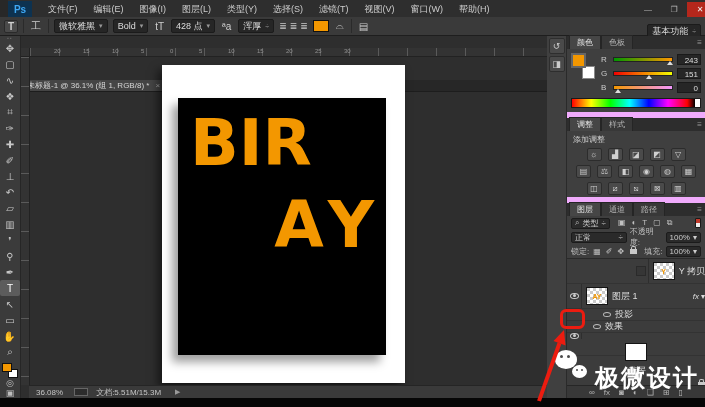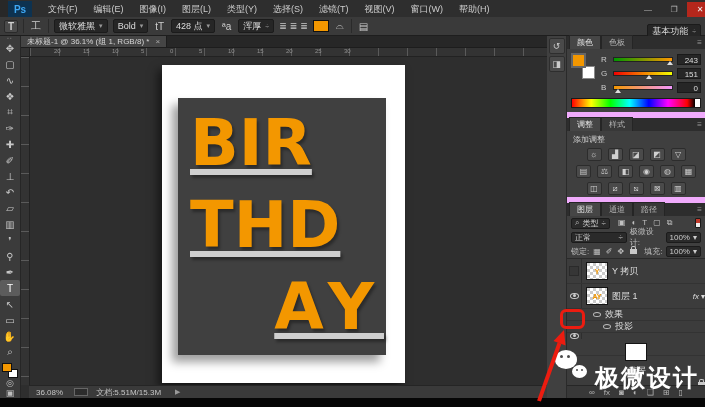--- a/index.html
+++ b/index.html
@@ -32,34 +32,34 @@
   .tools { display:flex; flex-direction:column; width:100%; }
   .tools > div { height:16px; display:flex; align-items:center; justify-content:center; color:#c8c8c8; font-size:10px; }
   .tools > div:nth-of-type(16) { background:#5c5c5c; color:#fff; border-radius:2px; }
   .fgbg { position:relative; width:16px; height:15px; margin-top:3px; flex:none; }
   .fg { position:absolute; left:0; top:0; width:10px; height:9px; background:#f39700; border:1px solid #111; z-index:2; }
   .bg { position:absolute; right:0; bottom:0; width:10px; height:9px; background:#fff; border:1px solid #111; }
   .tool-extra { height:13px; display:flex; align-items:center; justify-content:center; color:#bdbdbd; font-size:9px; }
 
   
   .docwrap { position:absolute; left:21px; top:36px; right:158px; bottom:9px; background:#2e2e2e; }
-  .tabbar { height:12px; background:#272727; display:flex; border-bottom:1px solid #1d1d1d; }
+  .tabbar { height:12px; background:#272727; display:flex; border-bottom:1px solid #1d1d1d;margin-top:44px; }
   .doctab { background:#454545; color:#d6d6d6; font-size:8px; padding:0 6px; display:flex; align-items:center; gap:6px; border-right:1px solid #1d1d1d; }
   .doctab .x { color:#aaa; }
   .hruler { position:absolute; left:9px; right:0; top:12px; height:9px; background:#333; border-bottom:1px solid #222;
             background-image:repeating-linear-gradient(90deg,#5a5a5a 0 1px,transparent 1px 29px); display:flex; color:#909090; font-size:6px; padding-left:24px; }
   .hruler span { width:29px; flex:none; }
   .corner { position:absolute; left:0; top:12px; width:9px; height:9px; background:#333; border-right:1px solid #222; border-bottom:1px solid #222; }
   .canvasarea { position:absolute; left:0; right:0; top:21px; bottom:13px; overflow:hidden; }
   .vruler { position:absolute; left:0; top:0; width:9px; bottom:0; background:#333; border-right:1px solid #222;
             background-image:repeating-linear-gradient(180deg,#5a5a5a 0 1px,transparent 1px 29px); display:flex; flex-direction:column; color:#909090; font-size:6px; padding-top:6px; }
   .vruler span { height:29px; flex:none; transform:rotate(-90deg); width:9px; text-align:center; }
 
   .page { position:absolute; left:141px; top:8px; width:243px; height:318px; background:#ffffff; box-shadow:-4px 5px 9px rgba(0,0,0,.55); }
-  .card { position:absolute; left:16px; top:33px; width:208px; height:257px; background:#404040; box-shadow:-6px 7px 9px rgba(0,0,0,.38); padding:4px 12px 0 12px;text-decoration:underline; }
+  .card { position:absolute; left:16px; top:33px; width:208px; height:257px; background:#000000; box-shadow:-6px 7px 9px rgba(0,0,0,.38); padding:4px 12px 0 12px; }
   .bday { color:#f39700; font-weight:bold; font-size:64px; line-height:82px; text-shadow:2px 3px 3px rgba(0,0,0,.35); font-family:"DejaVu Sans","Liberation Sans",sans-serif; }
   .bday.j { text-align:justify; text-align-last:justify; }
   .bday.r { text-align:right; letter-spacing:10px; margin-right:-10px; }
 
   .statusbar { position:absolute; left:0; right:0; bottom:0; height:13px; background:#3a3a3a; border-top:1px solid #252525; display:flex; align-items:center; gap:8px; font-size:8px; color:#c5c5c5; padding:0 4px;margin-left:8px; }
   .zoombox { padding:0 3px; }
   .statusbox { width:14px; height:8px; border:1px solid #666; background:#2c2c2c; }
   .status-arrow { margin-left:6px; color:#999; font-size:7px; }
 
   
@@ -108,21 +108,21 @@
   .eyecol { width:15px; align-self:stretch; border-right:1px solid #2e2e2e; display:flex; align-items:center; justify-content:center; flex:none; }
   .eye { width:9px; height:6px; border:1px solid #cfcfcf; border-radius:50%; position:relative; }
   .eye::after { content:''; position:absolute; left:2px; top:0px; width:3px; height:3px; background:#cfcfcf; border-radius:50%; }
   .eyewell { width:10px; height:10px; background:#363636; border:1px solid #2a2a2a; }
   .thumb { width:22px; height:18px; border:1px solid #141414; flex:none; display:flex; align-items:center; justify-content:center; font-size:7px; font-weight:bold; color:#f39700;
            background:repeating-conic-gradient(#fff 0% 25%, #cbcbcb 0% 50%) 0 0 / 6px 6px; }
   .thumb.solid { background:#fff; }
   .lname { font-size:9px; color:#dedede; white-space:nowrap; }
   .lname.it { font-style:italic; }
   .fx { margin-left:auto; font-size:8px; font-style:italic; color:#ddd; display:flex; gap:2px; align-items:center; }
-  .r-ycopy,.r-layer1 { height:25px; } .r-fx1,.r-fx2 { height:12px; } .r-group { height:17px; background:#556070; } .r-bgl { height:23px;flex-direction:column; }
+  .r-ycopy,.r-layer1 { height:25px;justify-content:flex-end; } .r-fx1,.r-fx2 { height:12px; } .r-group { height:17px; background:#556070; } .r-bgl { height:23px;flex-direction:column; }
   .indent1 { padding-left:26px; } .indent2 { padding-left:36px; }
   .subeye { width:8px; height:5px; border:1px solid #bbb; border-radius:50%; position:relative; flex:none; }
   .tri { color:#b5b5b5; font-size:6px; }
   .folder-ic { width:12px; height:8px; background:#b8b8b8; position:relative; border-radius:1px; flex:none; }
   .folder-ic::before { content:''; position:absolute; left:0; top:-2px; width:5px; height:2px; background:#b8b8b8; border-radius:1px 1px 0 0; }
   .lock-ic { width:7px; height:5px; background:#c9c9c9; position:relative; margin-left:auto; flex:none; }
   .lock-ic::before { content:''; position:absolute; left:1px; top:-3px; width:3px; height:3px; border:1px solid #c9c9c9; border-bottom:none; border-radius:2px 2px 0 0; }
   .lbottom { height:13px; background:#383838; border-top:1px solid #262626; display:flex; align-items:center; justify-content:center; gap:9px; }
   .lb-ic { color:#b5b5b5; font-size:8px; }
 
@@ -276,21 +276,20 @@
         <span>25</span>
         <span>30</span>
         <span>35</span>
         <span>40</span>
         <span>45</span>
         <span>50</span>
       </div>
     <div class="page">
       <div class="card">
         <div class="bday j">BIR</div>
-        <div class="bday j">THD</div>
         <div class="bday r">AY</div>
       </div>
     </div>
   </div>
   <div class="statusbar">
     <span class="zoombox">36.08%</span>
     <span class="statusbox"></span>
     <span>文档:5.51M/15.3M</span>
     <span class="status-arrow">▶</span>
   </div>
@@ -397,21 +396,21 @@
             <span class="kind-ic">▢</span>
             <span class="kind-ic">⧉</span>
           </span>
         <span class="toggle"></span>
       </div>
       <div class="lrow">
         <span class="box" style="width:58px;justify-content:space-between">
           <span>正常</span>
           <span>÷</span>
         </span>
-        <span class="llabel">极微设计:</span>
+        <span class="llabel">不透明度:</span>
         <span class="box">
           <span>100%</span>
           <span>▾</span>
         </span>
       </div>
       <div class="lrow">
         <span class="llabel">锁定:</span>
         <span style="display:flex;gap:3px">
 
         <span class="kind-ic">▦</span>
@@ -438,27 +437,27 @@
           <span class="eyecol">
               <span class="eye"></span>
             </span>
           <span class="thumb">AY</span>
           <span class="lname">图层 1</span>
           <span class="fx">
               <span>fx</span>
               <span>▾</span>
             </span>
         </div>
+        <div class="layer-row r-fx2 indent2">
+          <span class="subeye"></span>
+          <span class="lname">投影</span>
+        </div>
         <div class="layer-row r-fx1 indent1">
           <span class="subeye"></span>
           <span class="lname">效果</span>
-        </div>
-        <div class="layer-row r-fx2 indent2">
-          <span class="subeye"></span>
-          <span class="lname">投影</span>
         </div>
         <div class="layer-row r-bgl">
           <span class="eyecol">
               <span class="eye"></span>
             </span>
           <span class="thumb solid"></span>
           <span class="lname it">背景</span>
           <span class="lock-ic"></span>
         </div>
       </div>

